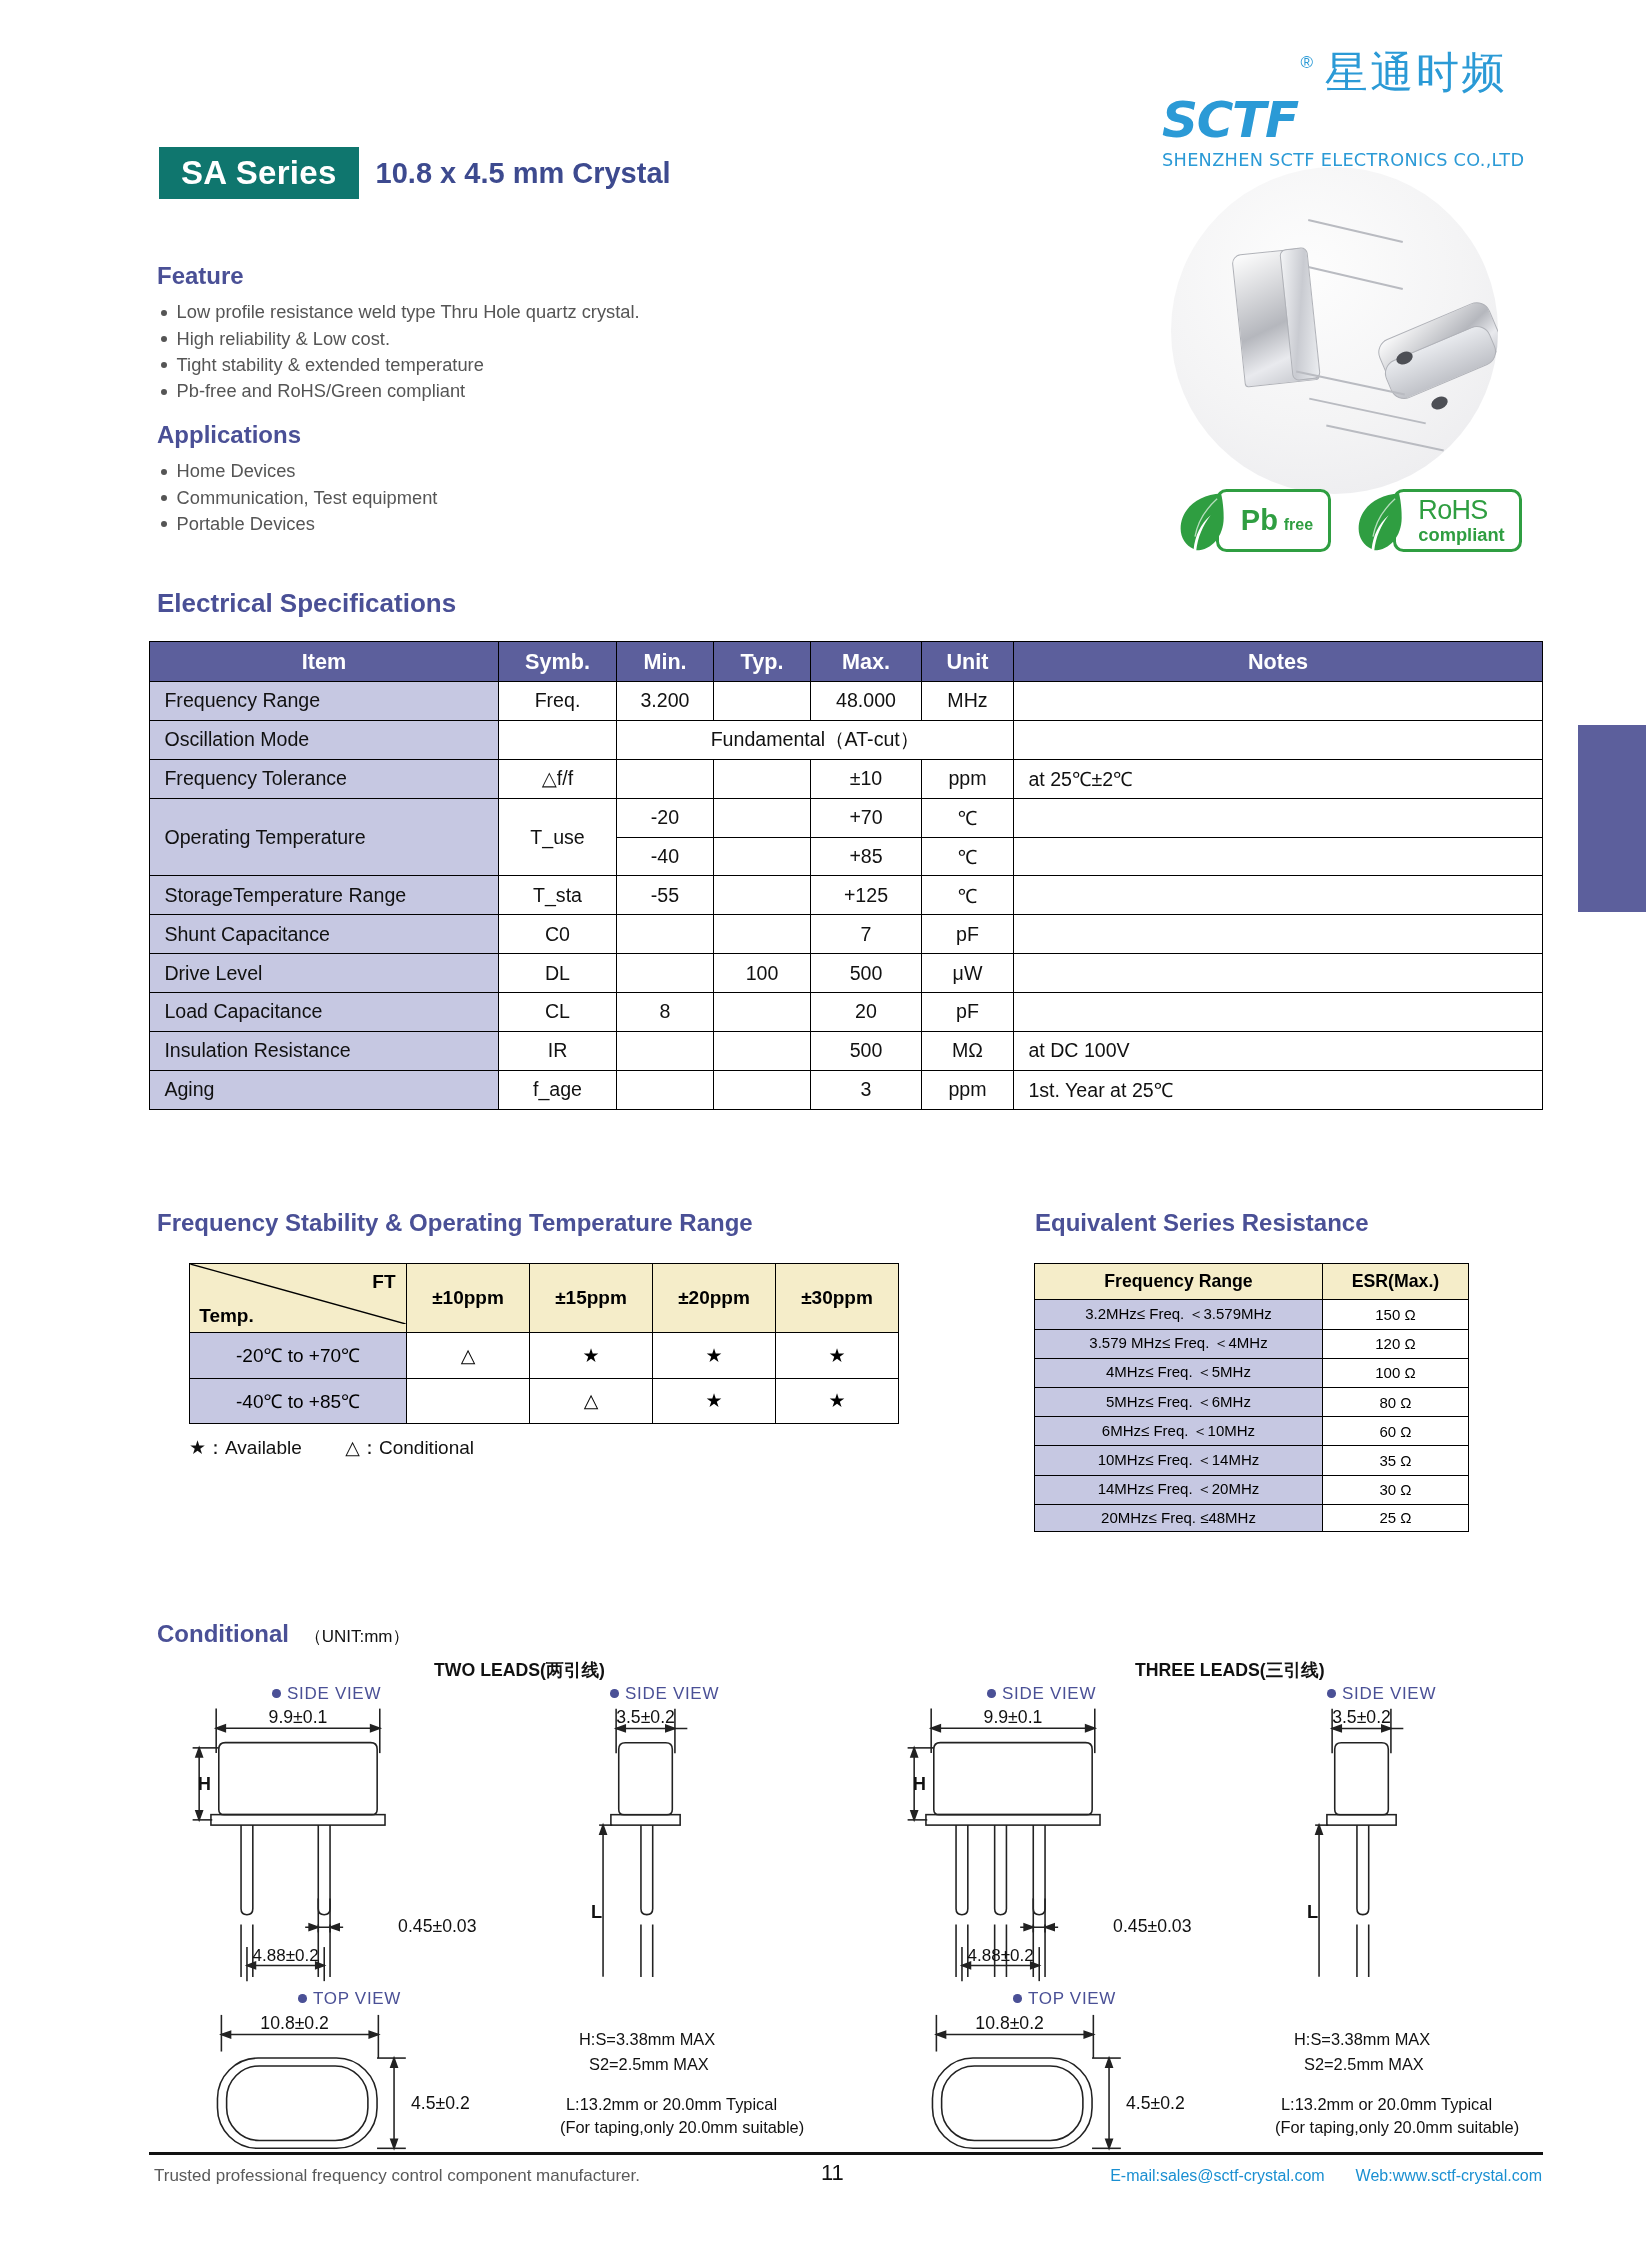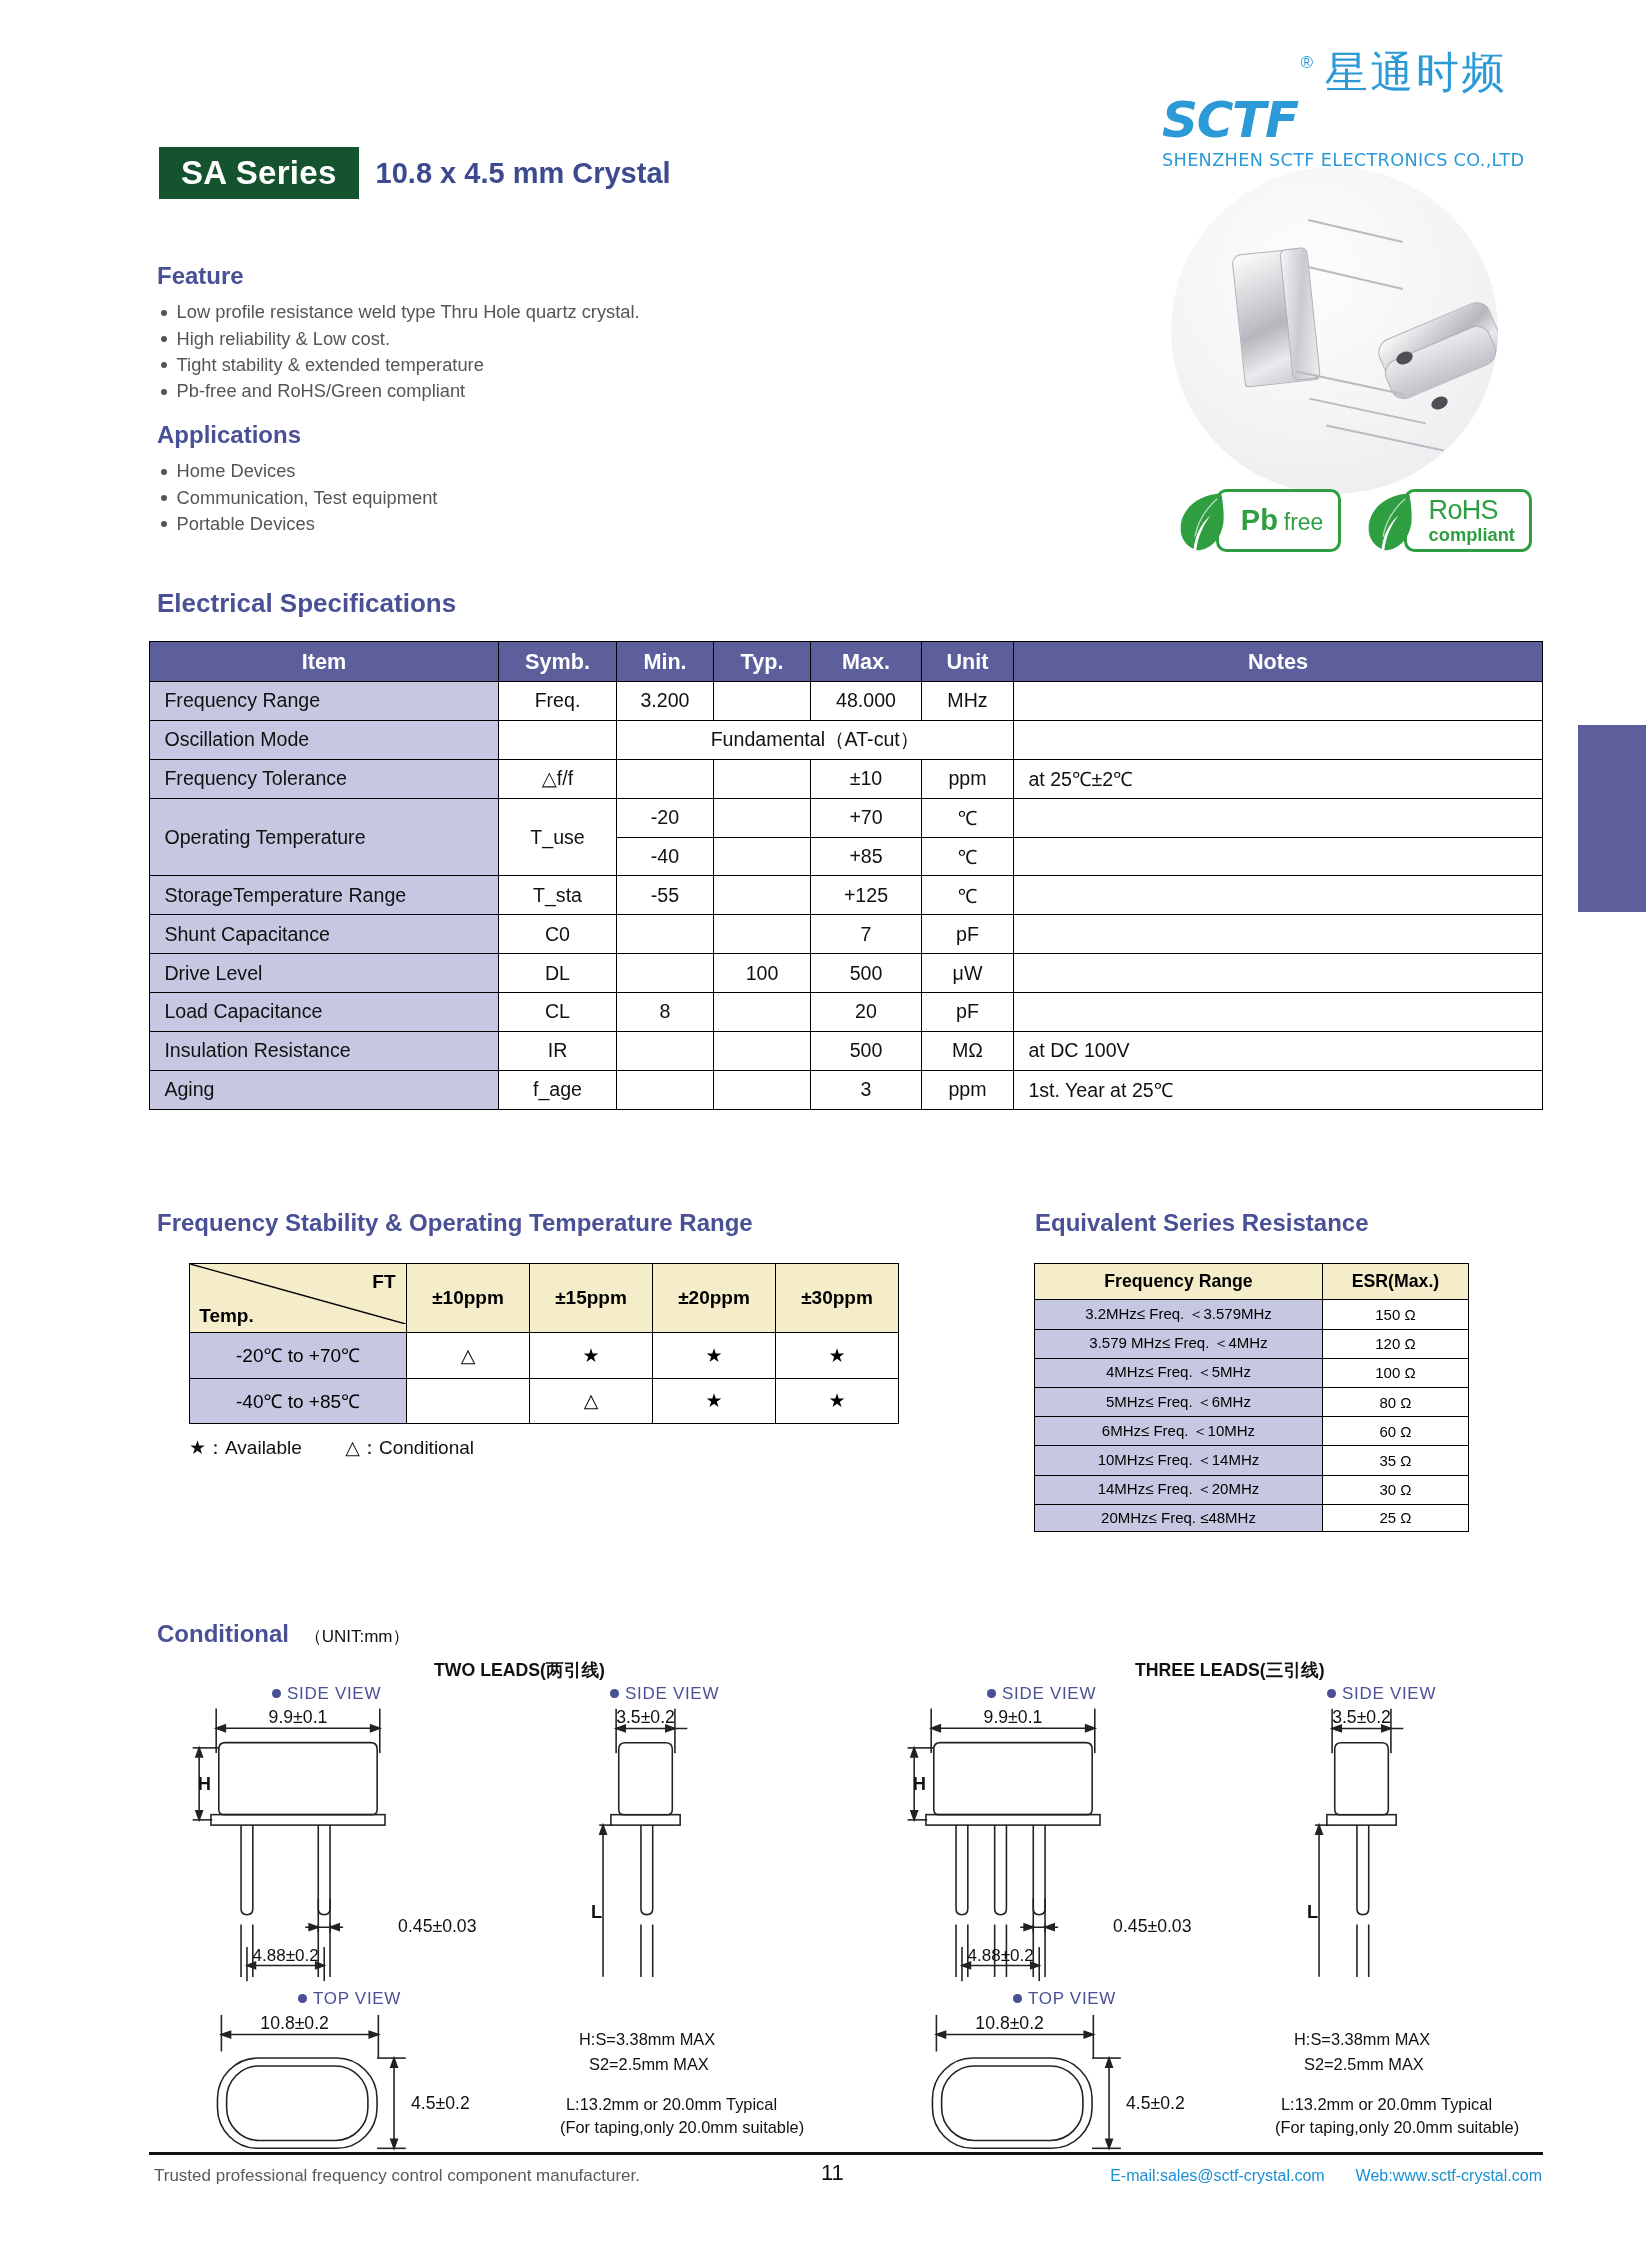--- a/index.html
+++ b/index.html
@@ -30,27 +30,27 @@
   .lead{position:absolute;background:#b9bbc1;}
 
   .badge-row{position:absolute;left:1178px;top:488px;display:flex;gap:25px;}
   .badge{position:relative;height:65px;display:flex;align-items:center;}
   .leaf{width:47px;height:60px;flex:none;margin-right:-9.2px;z-index:2;}
   .badge-box{border:3.3px solid #2f9e41;border-radius:10.5px;background:#ffffff;
      padding:5.2px 14.4px 5.2px 22px;display:flex;flex-direction:column;justify-content:center;
      min-height:46px;}
   .pb-line{display:flex;align-items:baseline;}
   .pb-big{font-weight:bold;font-size:29px;color:#2f9e41;line-height:1;}
-  .pb-sm{font-size:23px;color:#2f9e41;font-weight:normal;margin-left:5.9px;line-height:1;}
+  .pb-sm{font-size:16px;color:#2f9e41;font-weight:bold;margin-left:5.9px;line-height:1;}
   .rohs-big{font-weight:normal;font-size:27px;color:#2f9e41;line-height:1.02;letter-spacing:-0.7px;}
   .rohs-sm{font-weight:bold;font-size:18.3px;color:#2f9e41;line-height:1.05;}
 
   
   .title-block{position:absolute;left:159px;top:147px;display:flex;align-items:center;}
-  .series-tag{background:#14532d;color:#fff;font-weight:bold;font-size:33px;
+  .series-tag{background:#0f766e;color:#fff;font-weight:bold;font-size:33px;
      padding:8.5px 22px 10.5px 22px;letter-spacing:0.3px;line-height:1;}
   .series-sub{color:#3d4a8f;font-weight:bold;font-size:29px;margin-left:17px;letter-spacing:0px;}
 
   
   .h2{color:#4a5096;font-weight:bold;font-size:24px;letter-spacing:0px;}
   .h2.big{font-size:26px;}
 
   .bullets{margin:0;padding:0;list-style:none;}
   .bullets li{color:#555;font-size:18.3px;line-height:1.44;padding-left:19.6px;position:relative;}
   .bullets li:before{content:"";position:absolute;left:3.9px;top:10.5px;width:5.9px;height:5.9px;

